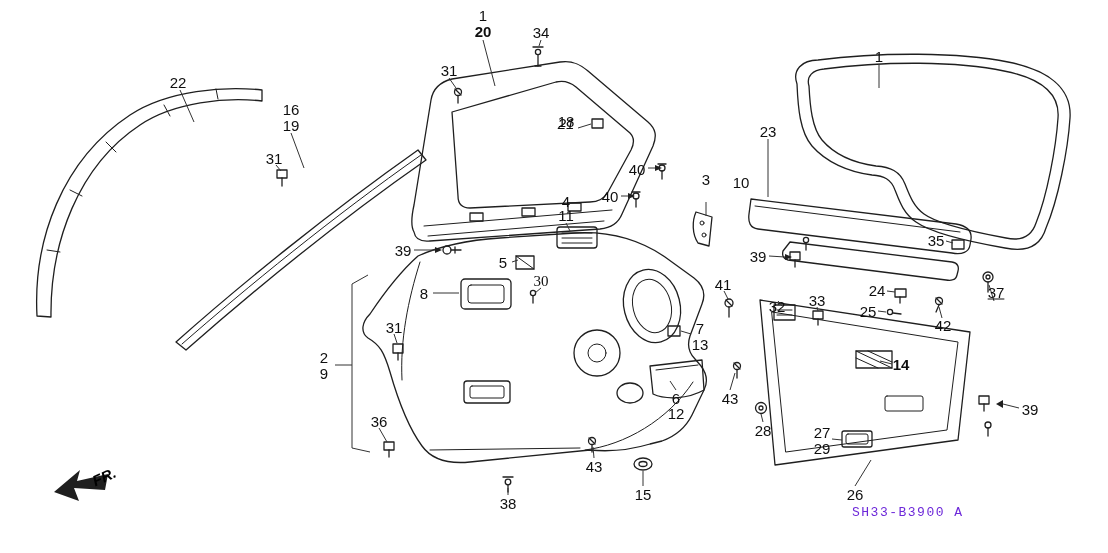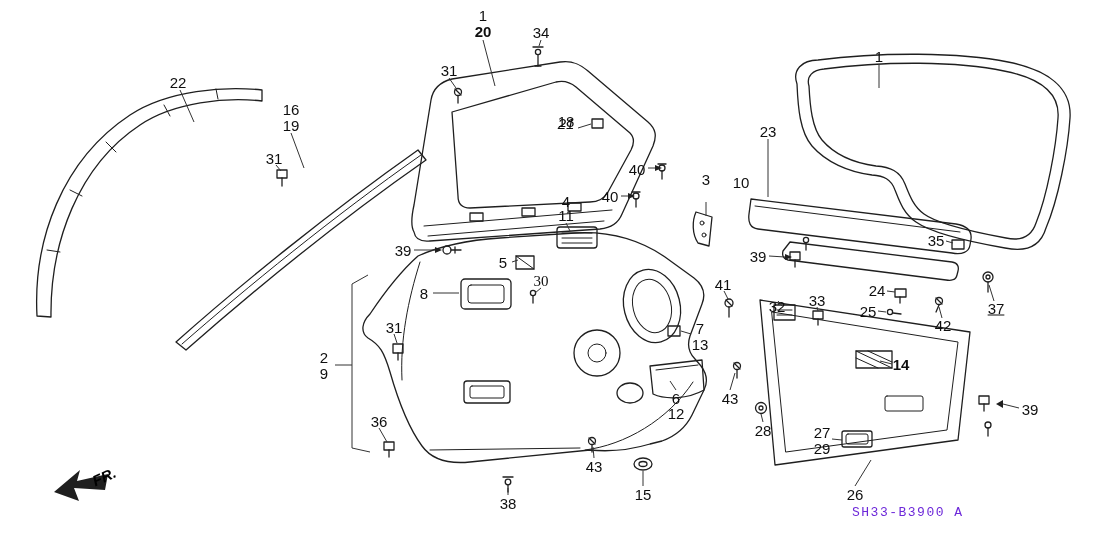--- a/index.html
+++ b/index.html
@@ -322,21 +322,21 @@
       <div class="callout" style="left: 566px; top: 201px;">4</div>
       <div class="callout" style="left: 566px; top: 215px;">11</div>
       <div class="callout" style="left: 403px; top: 250px;">39</div>
       <div class="callout" style="left: 503px; top: 262px;">5</div>
       <div class="callout" style="left: 541px; top: 281px; font-family: Liberation Serif, serif;">30</div>
       <div class="callout" style="left: 424px; top: 293px;">8</div>
       <div class="callout" style="left: 758px; top: 256px;">39</div>
       <div class="callout" style="left: 936px; top: 240px; text-align: center;">35</div>
       <div class="callout" style="left: 877px; top: 290px;">24</div>
       <div class="callout" style="left: 868px; top: 311px;">25</div>
-      <div class="callout" style="left: 996px; top: 308px; text-decoration: underline;">37</div>
+      <div class="callout" style="left: 996px; top: 292px; text-decoration: underline;">37</div>
       <div class="callout" style="left: 943px; top: 325px;">42</div>
       <div class="callout" style="left: 723px; top: 284px;">41</div>
       <div class="callout" style="left: 777px; top: 306px;">32</div>
       <div class="callout" style="left: 817px; top: 300px;">33</div>
       <div class="callout" style="left: 394px; top: 327px;">31</div>
       <div class="callout" style="left: 324px; top: 357px;">2</div>
       <div class="callout" style="left: 324px; top: 373px;">9</div>
       <div class="callout" style="left: 700px; top: 328px;">7</div>
       <div class="callout" style="left: 700px; top: 344px;">13</div>
       <div class="callout" style="left: 901px; top: 364px; font-weight: bold;">14</div>

